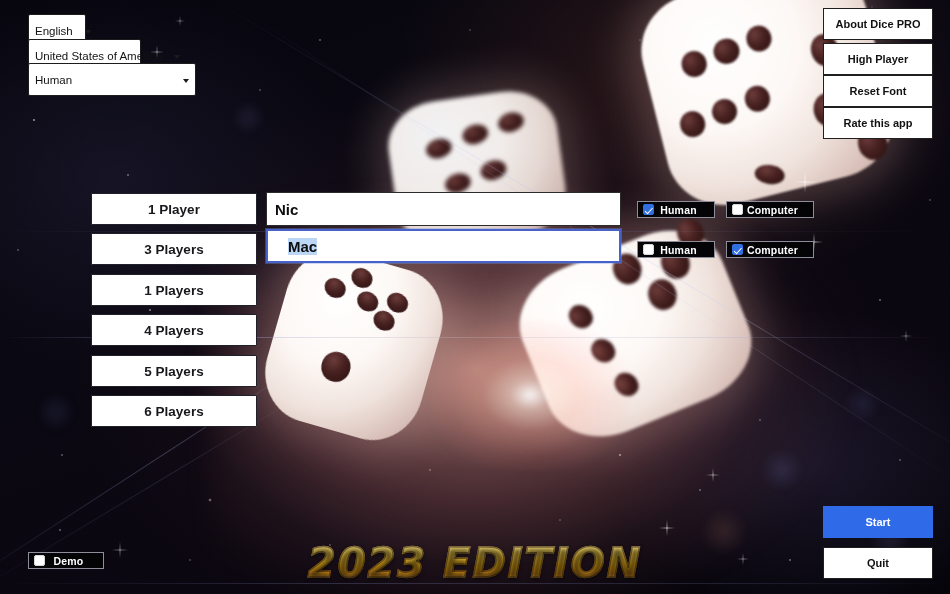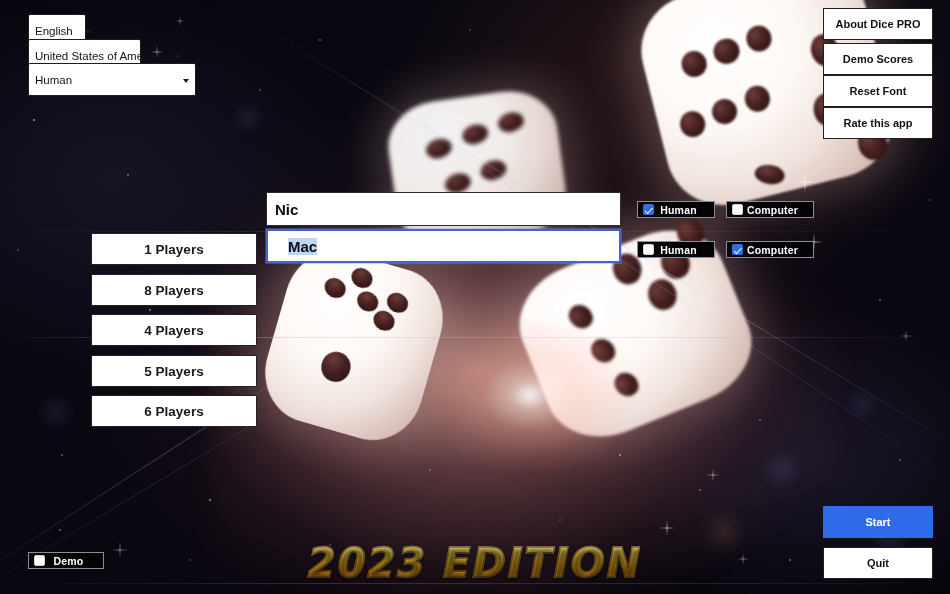--- a/index.html
+++ b/index.html
@@ -373,26 +373,27 @@
     <span class="dd-arrow"></span>
   </div>
 
   <div class="ctl dropdown" id="dd-font">
     <span class="dd-label">Human</span>
     <span class="dd-spacer"></span>
     <span class="dd-arrow"></span>
   </div>
 
   <div class="menu-btn" id="btn-about">About Dice PRO</div>
-  <div class="menu-btn" id="btn-scores">Demo Scores</div>
+  <div class="menu-btn" id="btn-scores">High Player</div>
   <div class="menu-btn" id="btn-resetfont">Reset Font</div>
   <div class="menu-btn" id="btn-rate">Rate this app</div>
 
-  <div class="player-btn" style="top:233px;">1 Players</div>
-  <div class="player-btn" style="top:274px;">8 Players</div>
+  <div class="player-btn" style="top:193px;">1 Player</div>
+  <div class="player-btn" style="top:233px;">3 Players</div>
+  <div class="player-btn" style="top:274px;">1 Players</div>
   <div class="player-btn" style="top:314px;">4 Players</div>
   <div class="player-btn" style="top:355px;">5 Players</div>
   <div class="player-btn" style="top:395px;">6 Players</div>
 
   <div class="name-field" style="top:192px;">
     <span>Nic</span>
   </div>
   <div class="name-field focused" style="top:229px;padding-left:20px;">
     <span class="sel">Mac</span>
   </div>

